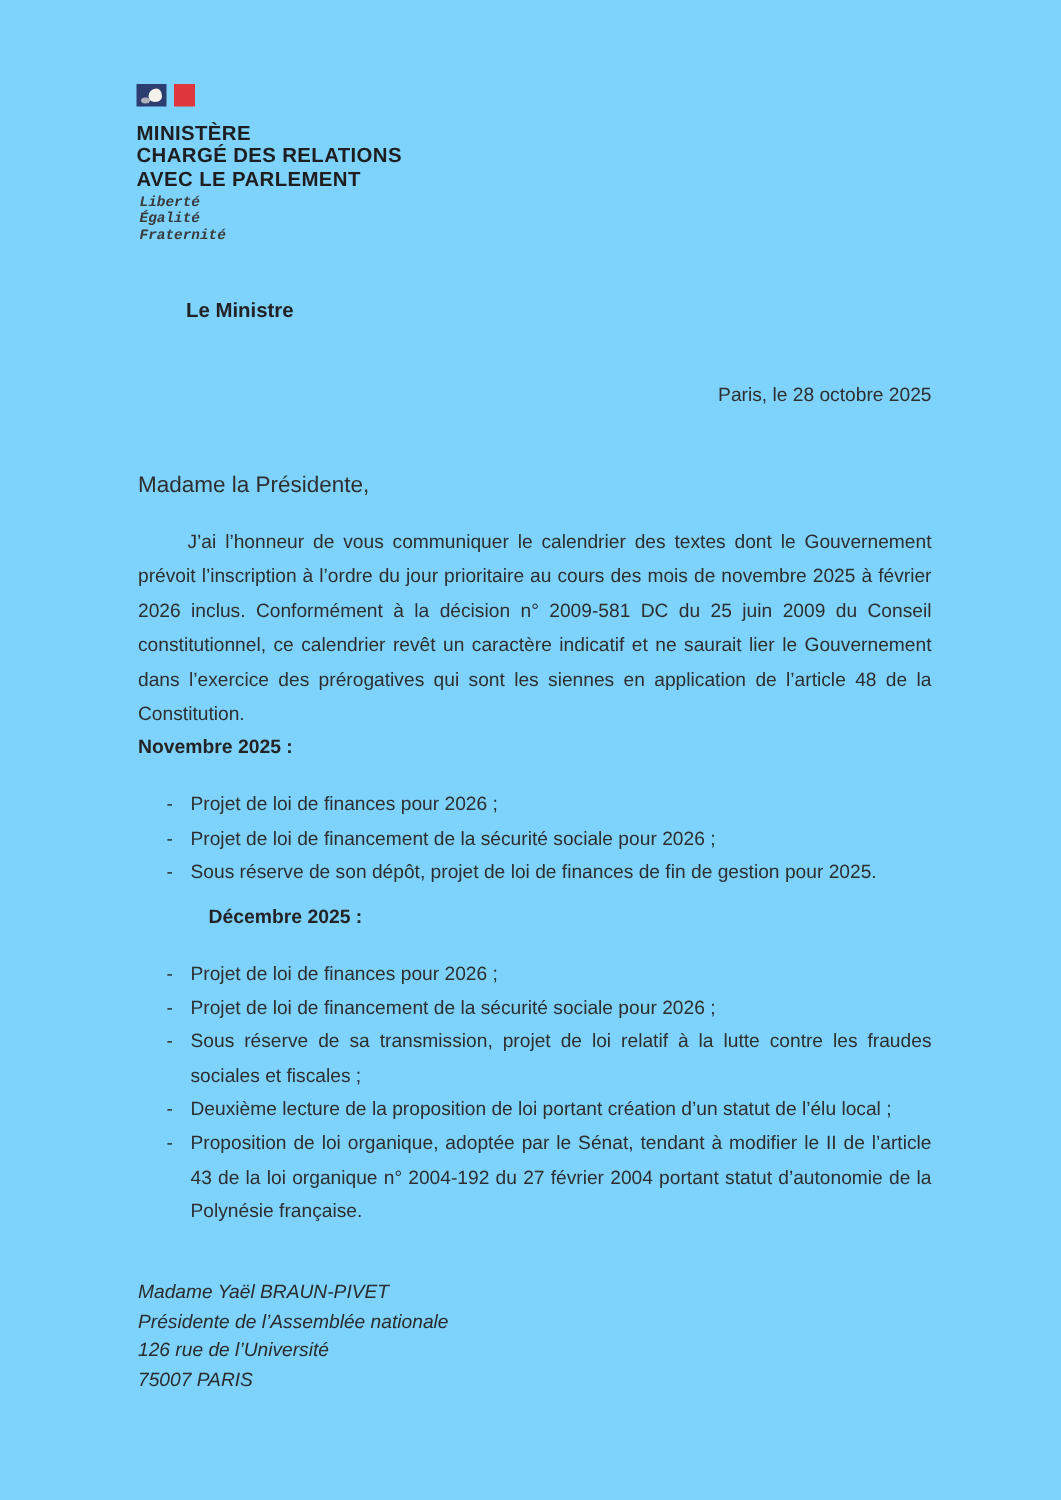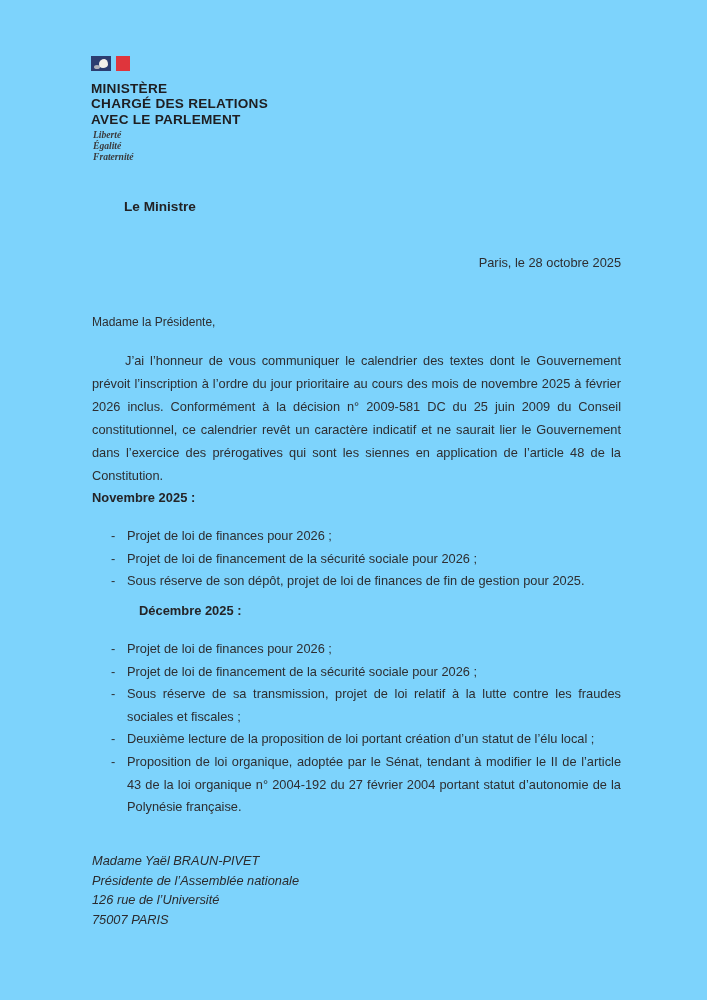--- a/index.html
+++ b/index.html
@@ -39,37 +39,37 @@
   }
   .flag-red { width: 14px; height: 15px; background: #df353c; }
 
   .ministry {
     position: absolute; top: 81px; left: 91px;
     font-size: 13.6px; font-weight: bold; line-height: 15.4px;
     letter-spacing: 0.25px; color: #1e1e21;
   }
   .motto {
     position: absolute; top: 129px; left: 93px;
-    font-family: Liberation Serif, serif;
+    font-family: Liberation Mono, monospace;
     font-style: italic; font-weight: bold;
     font-size: 9.6px; line-height: 11px; color: #3a3a3c;
   }
 
   
   .minister-title {
     position: absolute; top: 199px; left: 92px;
     font-size: 13.6px; font-weight: bold; color: #222225; padding-left: 32px;
   }
   .dateline {
     position: absolute; top: 255px; left: 92px; width: 529px;
     font-size: 12.8px; text-align: right; color: #2e2e31;
   }
   .salutation {
     position: absolute; top: 315px; left: 92px;
-    font-size: 12px;
+    font-size: 15px;
   }
   .intro {
     position: absolute; top: 349px; left: 92px; width: 529px;
     font-size: 12.8px; line-height: 23px;
     text-align: justify; text-align-last: left;
     text-indent: 33px;
   }
 
   .section-heading {
     position: absolute; left: 92px;

